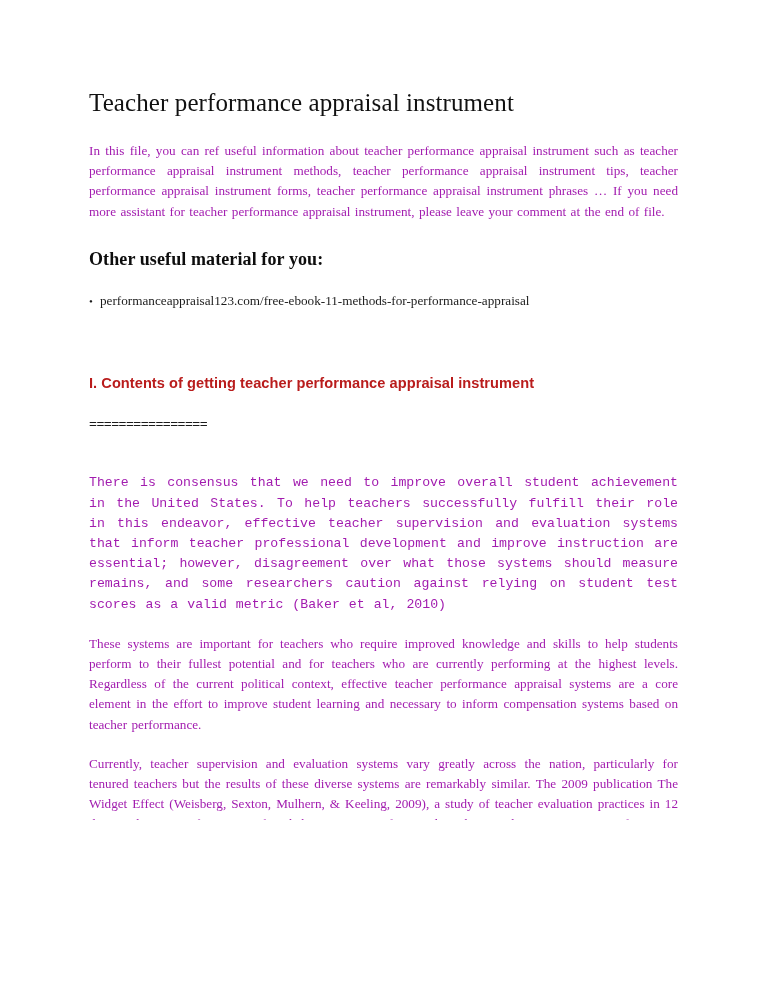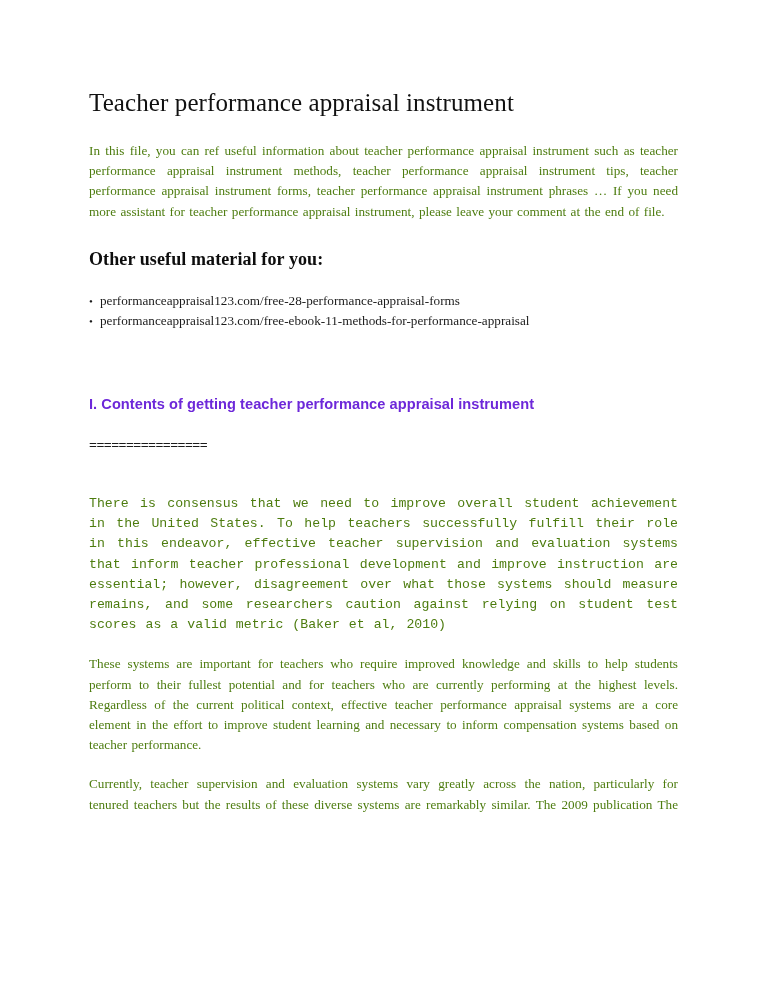--- a/index.html
+++ b/index.html
@@ -41,21 +41,21 @@
     padding-top: 88px;
     letter-spacing: 0.1px;
   }
 
   
   .para {
     font-size: 13.2px;
     line-height: 20.2px;
     margin: 0;
     text-align: justify;
-    color: #4d7c0f;
+    color: #a21caf;
     word-spacing: 1.1px;
   }
   .para.intro {
     margin-top: 23px;
   }
 
   .para.body-p {
     margin-top: 19px;
   }
 
@@ -96,21 +96,21 @@
     vertical-align: top;
     color: #1b1b1b;
   }
 
   
   .section-heading {
     font-family: "Liberation Sans", "DejaVu Sans", sans-serif;
     font-size: 14.6px;
     font-weight: 700;
     line-height: 20px;
-    color: #6d28d9;
+    color: #b91c1c;
     margin: 0;
     padding-top: 62px;
     letter-spacing: 0.05px;
   }
 
   
   .equals-divider {
     font-family: "Liberation Serif", "DejaVu Serif", serif;
     font-size: 14px;
     font-weight: 700;
@@ -133,21 +133,20 @@
 <div class="page">
   <div class="content">
 
     <h1 class="doc-title">Teacher performance appraisal instrument</h1>
 
     <p class="para intro">In this file, you can ref useful information about teacher performance appraisal instrument such as teacher performance appraisal instrument methods, teacher performance appraisal instrument tips, teacher performance appraisal instrument forms, teacher performance appraisal instrument phrases … If you need more assistant for teacher performance appraisal instrument, please leave your comment at the end of file.</p>
 
     <p class="bold-head">Other useful material for you:</p>
 
     <ul class="link-list">
-      <li><span class="bullet-glyph">•</span><span>performanceappraisal123.com/free-28-performance-appraisal-forms</span></li>
       <li><span class="bullet-glyph">•</span><span>performanceappraisal123.com/free-ebook-11-methods-for-performance-appraisal</span></li>
     </ul>
 
     <h2 class="section-heading">I. Contents of getting teacher performance appraisal instrument</h2>
 
     <p class="equals-divider">================</p>
 
     <p class="para body-p first-body">There is consensus that we need to improve overall student achievement in the United States. To help teachers successfully fulfill their role in this endeavor, effective teacher supervision and evaluation systems that inform teacher professional development and improve instruction are essential; however, disagreement over what those systems should measure remains, and some researchers caution against relying on student test scores as a valid metric (Baker et al, 2010)</p>
 
     <p class="para body-p">These systems are important for teachers who require improved knowledge and skills to help students perform to their fullest potential and for teachers who are currently performing at the highest levels. Regardless of the current political context, effective teacher performance appraisal systems are a core element in the effort to improve student learning and necessary to inform compensation systems based on teacher performance.</p>

